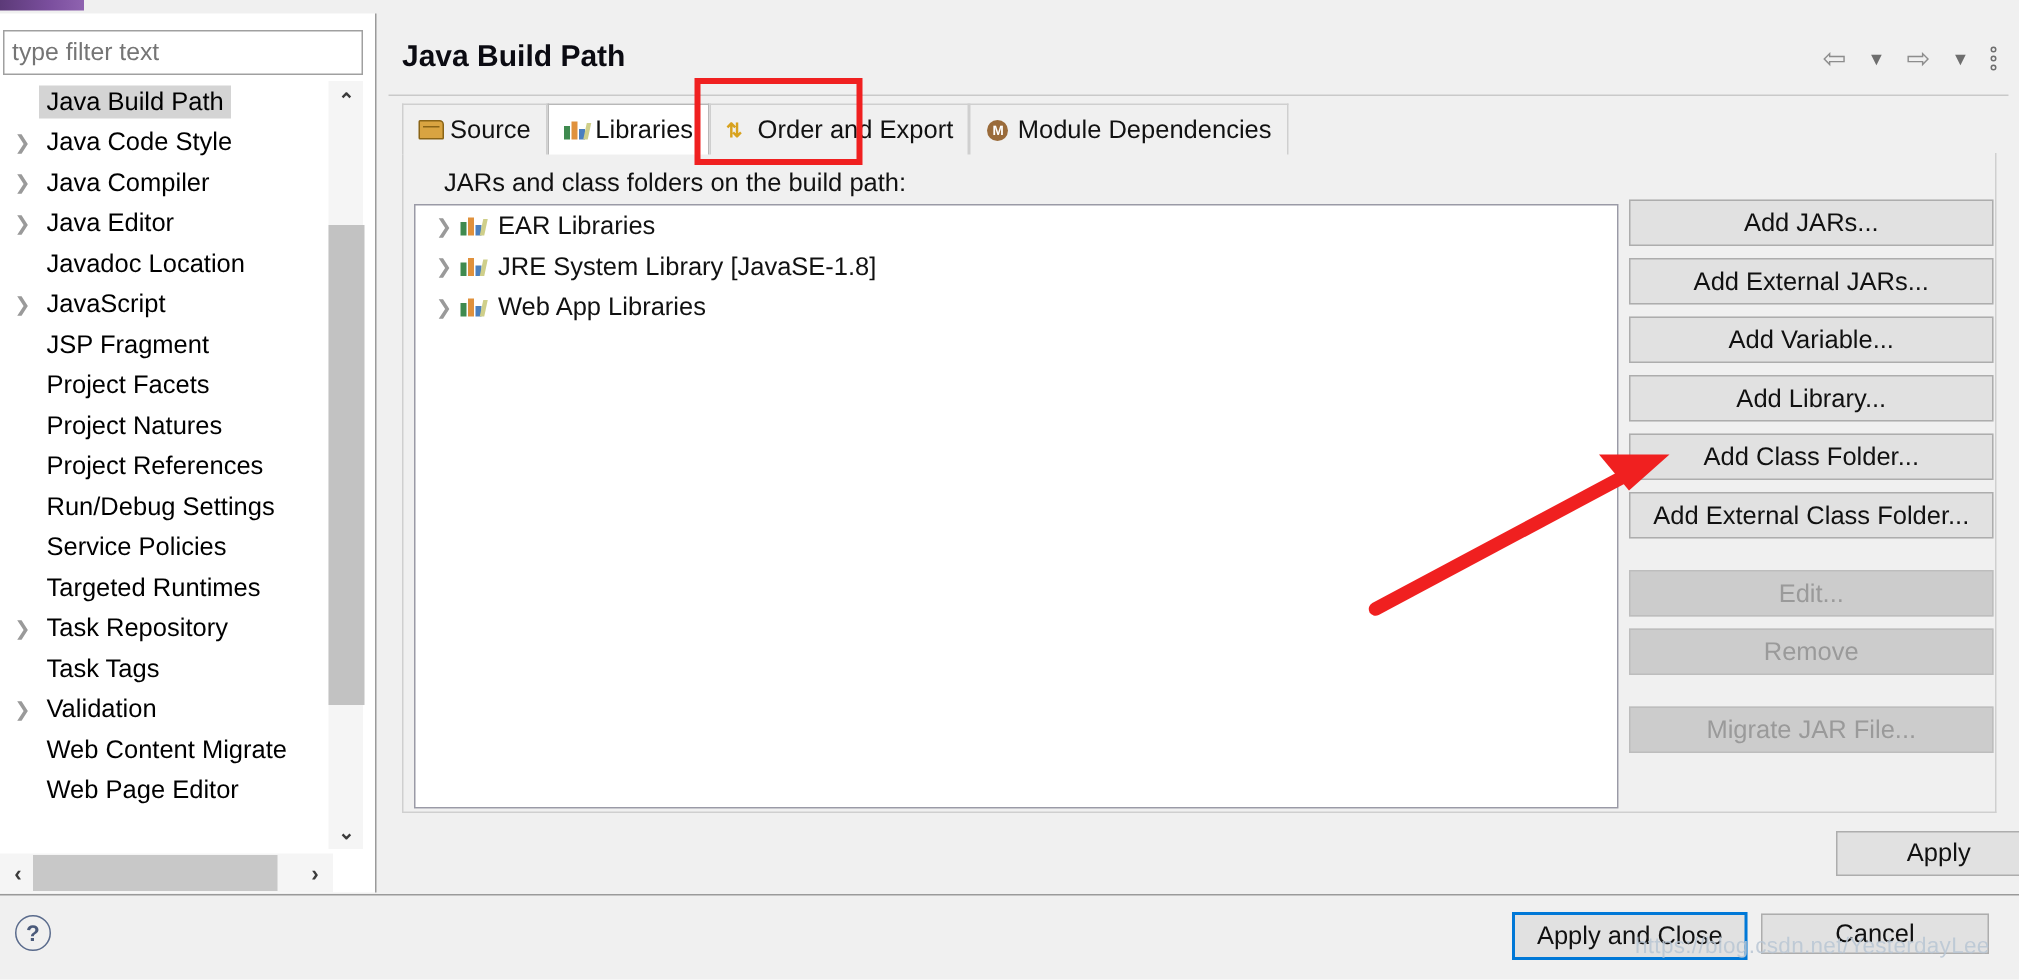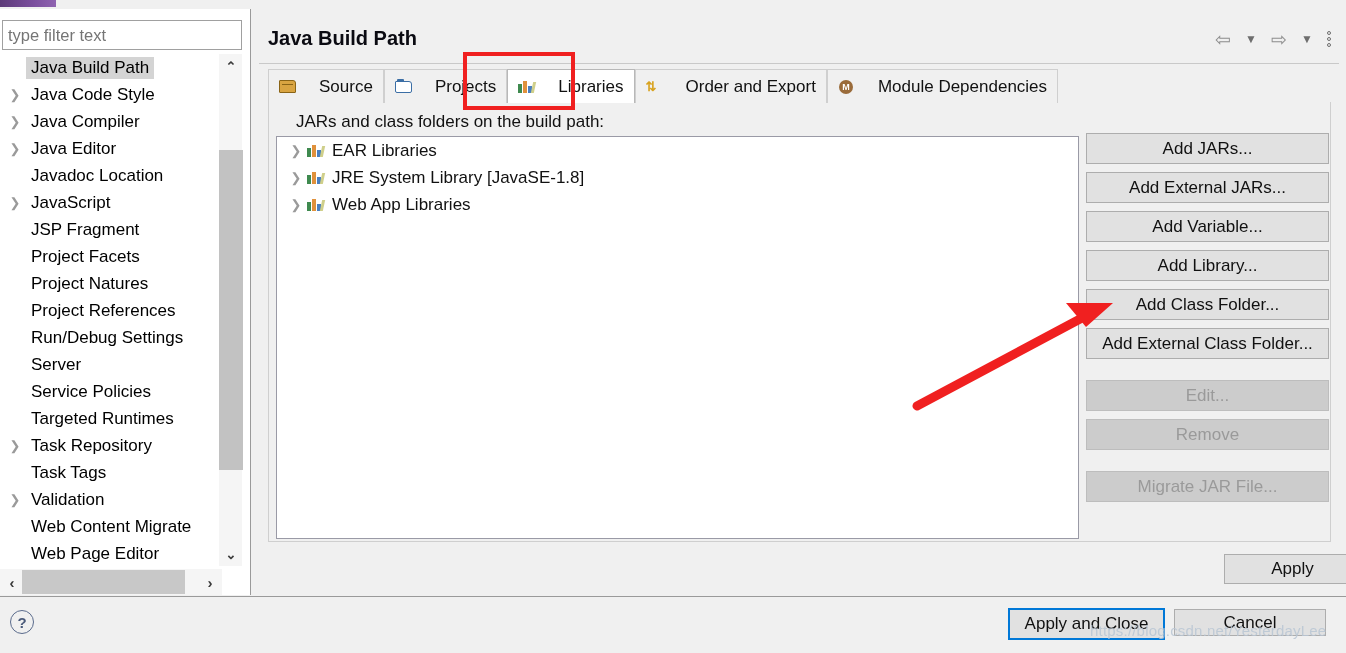--- a/index.html
+++ b/index.html
@@ -120,21 +120,21 @@
     width: 4px; height: 4px; border-radius: 50%;
     border: 1px solid #6e6e6e; display: block;
   }
 
   
   .tabstrip {
     position: absolute; left: 17px; top: 60px; width: 1063px; height: 34px;
     display: flex; align-items: stretch;
   }
   .tab {
-    display: flex; align-items: center; gap: 23px;
+    display: flex; align-items: center; gap: 4px;
     padding: 0 10px; font-size: 17px; color: #111111;
     border: 1px solid #cfcfcf; border-bottom: none;
     background: #f0f0f0; position: relative;
   }
   .tab.active { background: #ffffff; border-color: #b8b8b8; }
   .tab-icon { width: 17px; height: 15px; position: relative; flex: 0 0 17px; }
 
   
   .ico-package { position:absolute; inset:1px 0 1px 0; background:#d9a441;
     border:1px solid #8a6416; border-radius:1px 3px 1px 1px; }
@@ -298,24 +298,20 @@
           <div class="tree-row">
             <span class="arrow blank">❯</span>
             <span class="label">Project References</span>
           </div>
           <div class="tree-row">
             <span class="arrow blank">❯</span>
             <span class="label">Run/Debug Settings</span>
           </div>
           <div class="tree-row">
             <span class="arrow blank">❯</span>
-            <span class="label">Server</span>
-          </div>
-          <div class="tree-row">
-            <span class="arrow blank">❯</span>
             <span class="label">Service Policies</span>
           </div>
           <div class="tree-row">
             <span class="arrow blank">❯</span>
             <span class="label">Targeted Runtimes</span>
           </div>
           <div class="tree-row">
             <span class="arrow">❯</span>
             <span class="label">Task Repository</span>
           </div>
@@ -369,26 +365,20 @@
     </div>
 
     <div class="content-frame"></div>
 
     <div class="tabstrip" id="tabstrip">
         <div class="tab">
           <span class="tab-icon">
             <span class="ico-package"></span>
           </span>
           <span>Source</span>
-        </div>
-        <div class="tab">
-          <span class="tab-icon">
-            <span class="ico-folder"></span>
-          </span>
-          <span>Projects</span>
         </div>
         <div class="tab active">
           <span class="tab-icon">
             <span class="ico-books">
               <i></i>
               <i></i>
               <i></i>
               <i></i>
             </span>
           </span>

